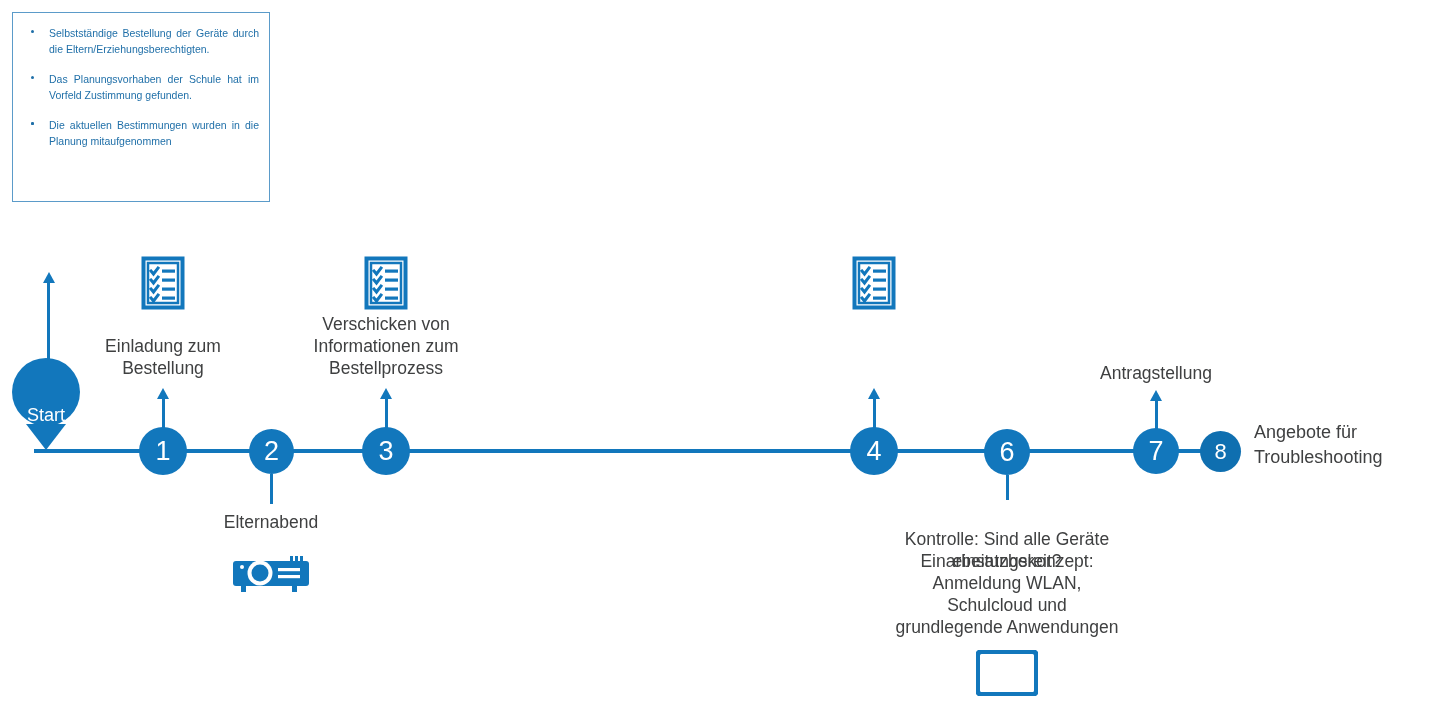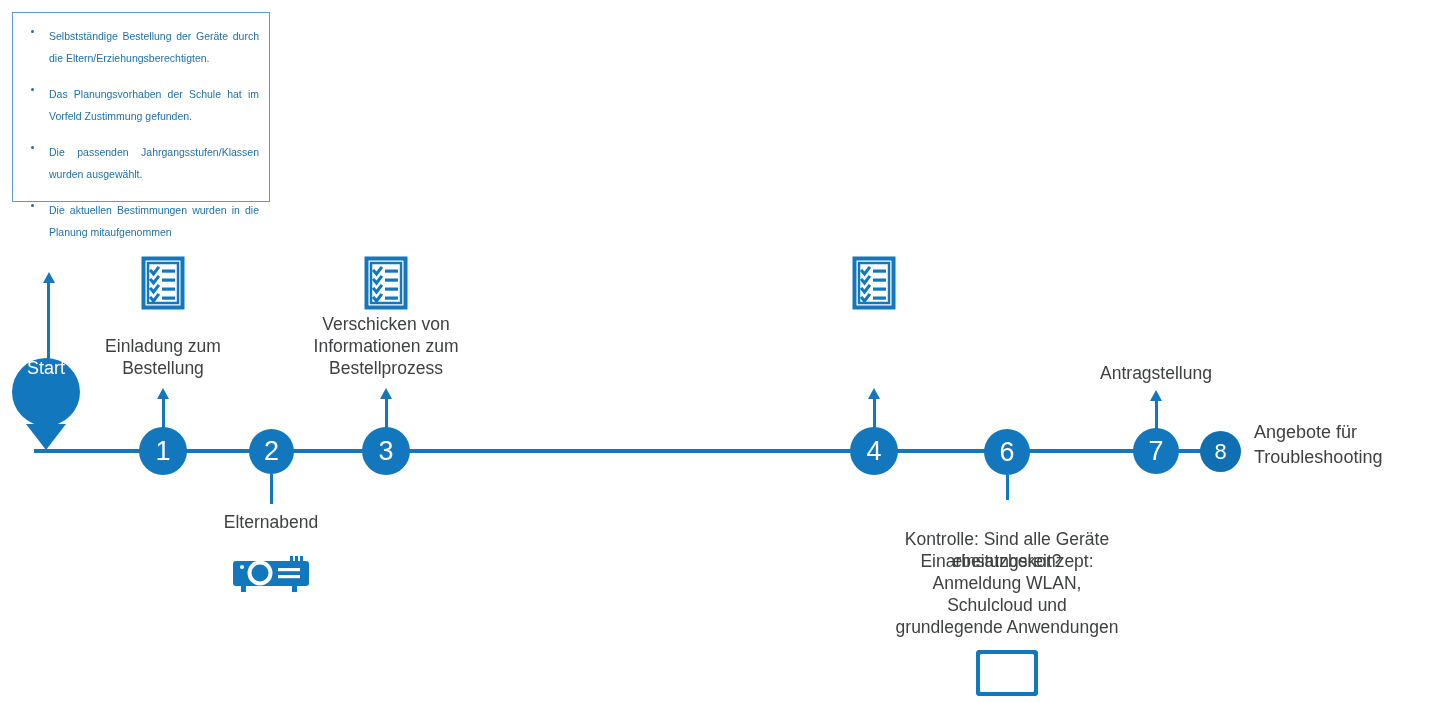--- a/index.html
+++ b/index.html
@@ -39,21 +39,21 @@
     list-style: none;
     margin: 0;
     padding: 0;
   }
   .prereq-item {
     position: relative;
     padding-left: 28px;
     margin-bottom: 14px;
     color: #1f6fa8;
     font-size: 10.5px;
-    line-height: 22px;
+    line-height: 16px;
     text-align: justify;
     text-justify: inter-word;
   }
   .prereq-item:last-child { margin-bottom: 16px; }
   .prereq-item .bullet-dot {
     position: absolute;
     left: 10px;
     top: 5px;
     width: 3px;
     height: 3px;
@@ -90,21 +90,21 @@
   }
 
   .start-node {
     position: absolute;
     width: 68px;
     height: 68px;
     border-radius: 50%;
     background: #1277bc;
     color: #ffffff;
     display: flex;
-    align-items: flex-start;
+    align-items: flex-end;
     justify-content: center;
     font-size: 18px;
     z-index: 5;
   }
   .start-triangle {
     position: absolute;
     width: 0; height: 0;
     border-left: 20px solid transparent;
     border-right: 20px solid transparent;
     border-top: 26px solid #1277bc;
@@ -186,21 +186,20 @@
       <li class="prereq-item">
         <span class="bullet-dot"></span>
         <span>Selbstständige Bestellung der Geräte durch die Eltern/Erziehungsberechtigten.</span>
       </li>
       <li class="prereq-item">
         <span class="bullet-dot"></span>
         <span>Das Planungsvorhaben der Schule hat im Vorfeld Zustimmung gefunden.</span>
       </li>
       <li class="prereq-item">
         <span class="bullet-dot"></span>
-        <span>Die passenden Jahrgangsstufen/Klassen wurden ausgewählt.</span>
       </li>
       <li class="prereq-item">
         <span class="bullet-dot"></span>
         <span>Die aktuellen Bestimmungen wurden in die Planung mitaufgenommen</span>
       </li>
     </ul>
   </div>
 
   <div class="timeline-axis"></div>
 

